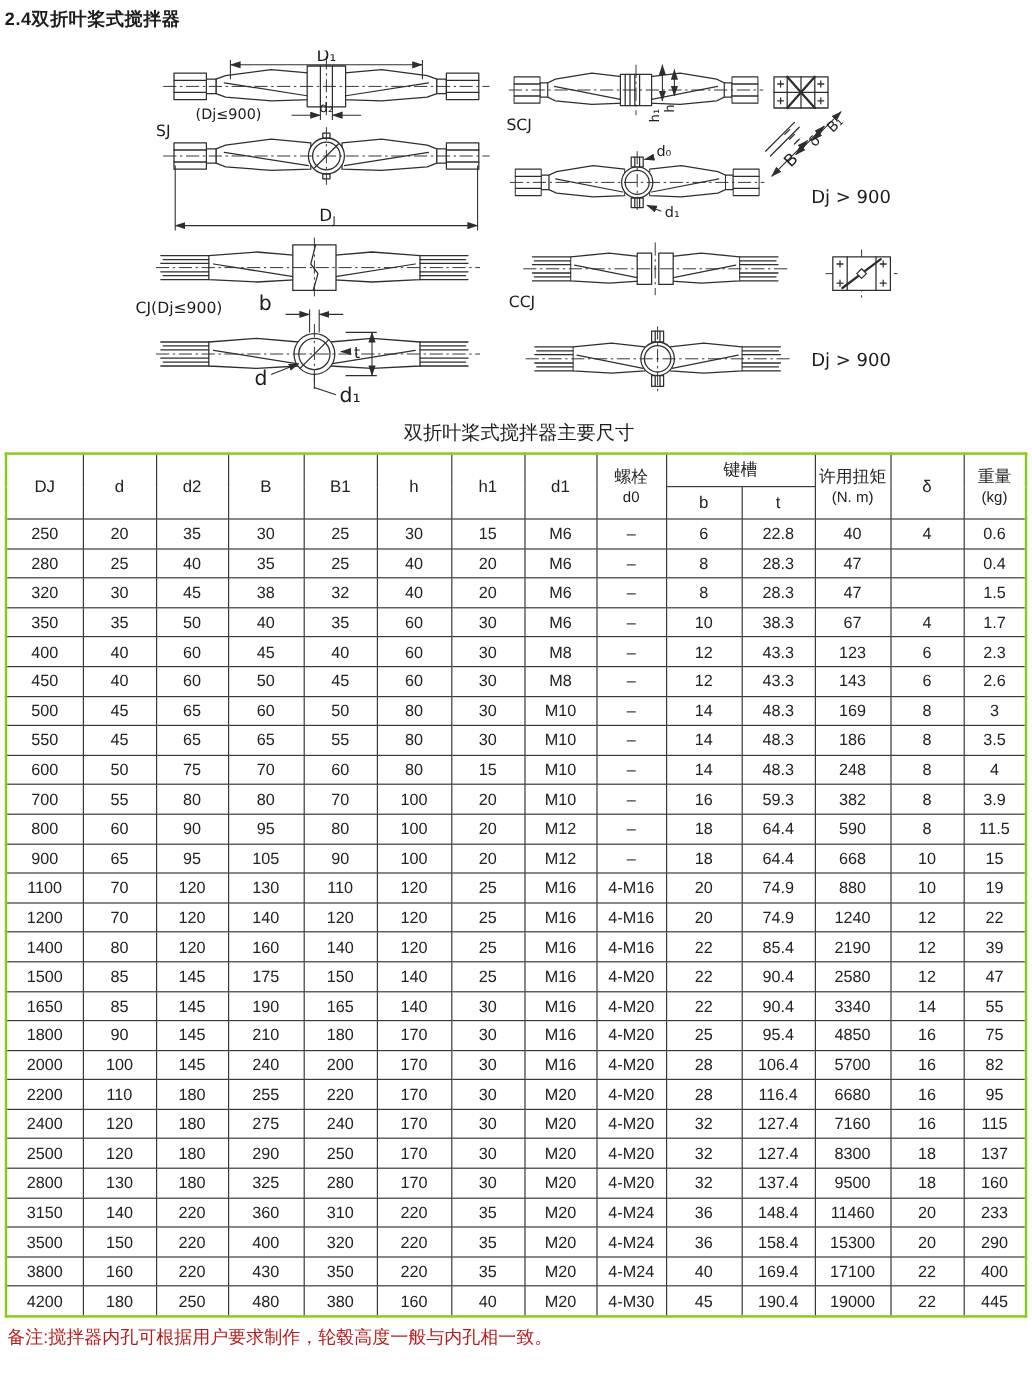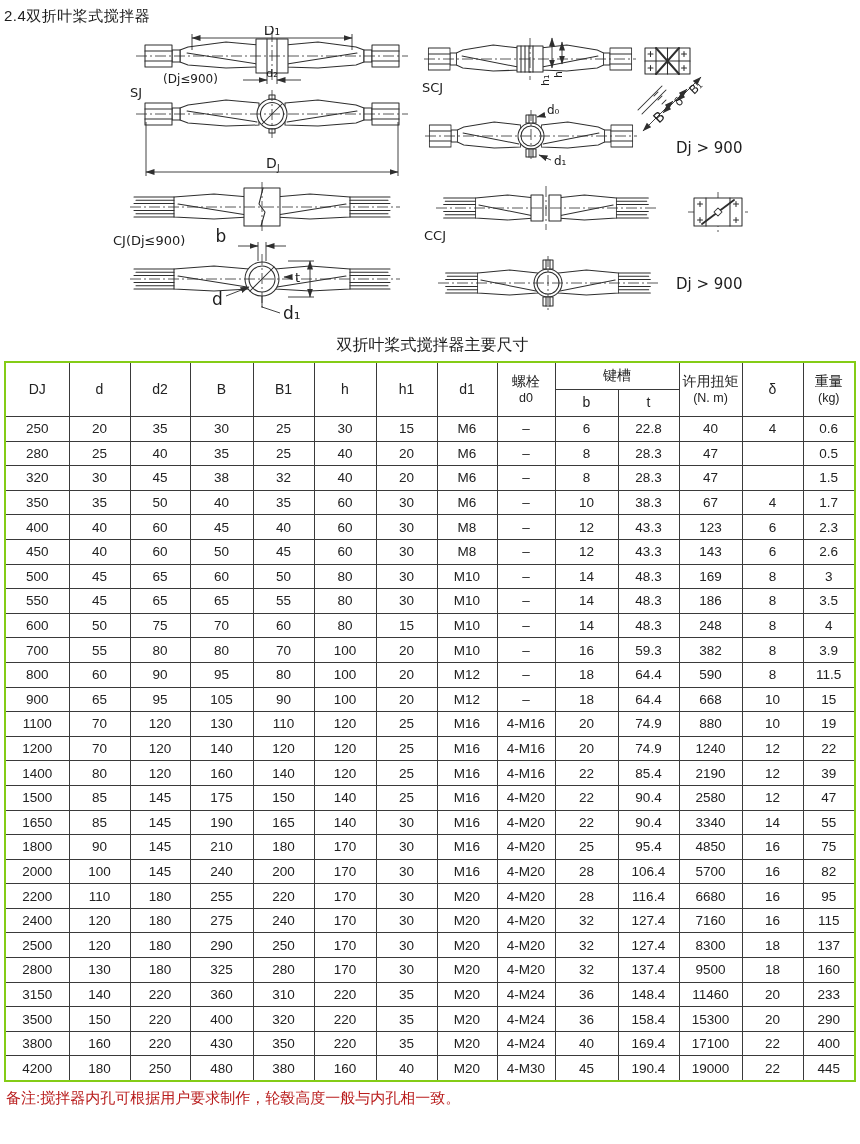--- a/index.html
+++ b/index.html
@@ -2,21 +2,21 @@
 <html><head>
 <meta charset="utf-8">
 <style>
   html,body{margin:0;padding:0;background:#fff;}
   body{
     width:860px;height:1144px;overflow:hidden;
     font-family:"Liberation Sans","DejaVu Sans",sans-serif;
     color:#1d1d1d;-webkit-font-smoothing:antialiased;
   }
   .page-title{
-    font-size:15px;font-weight:400;margin:7px 0 0 4px;letter-spacing:.5px;
+    font-size:15px;font-weight:700;margin:7px 0 16px 4px;letter-spacing:.5px;
   }
   svg.diagram{display:block;margin:0;}
   .ol {fill:none;stroke:#2e2e2e;stroke-width:1.05;stroke-linejoin:round;stroke-linecap:round;}
   .olf{fill:#fff;stroke:#2e2e2e;stroke-width:1.05;stroke-linejoin:round;}
   .cl {fill:none;stroke:#2e2e2e;stroke-width:.8;stroke-dasharray:11 3 2 3;}
   .dim{fill:none;stroke:#2e2e2e;stroke-width:.9;}
   .xh {stroke-width:1.9;}
   svg text{fill:#1c1c1c;font-family:"DejaVu Sans","Liberation Sans",sans-serif;}
   .t11{font-size:11px}.t12{font-size:12px}.t13{font-size:13px}
   .t14{font-size:14px}.t15{font-size:15px}.t17{font-size:17px}
@@ -296,21 +296,21 @@
         <td>35</td>
         <td>25</td>
         <td>40</td>
         <td>20</td>
         <td>M6</td>
         <td>–</td>
         <td>8</td>
         <td>28.3</td>
         <td>47</td>
         <td></td>
-        <td>0.5</td>
+        <td>0.4</td>
       </tr>
       <tr>
         <td>320</td>
         <td>30</td>
         <td>45</td>
         <td>38</td>
         <td>32</td>
         <td>40</td>
         <td>20</td>
         <td>M6</td>

